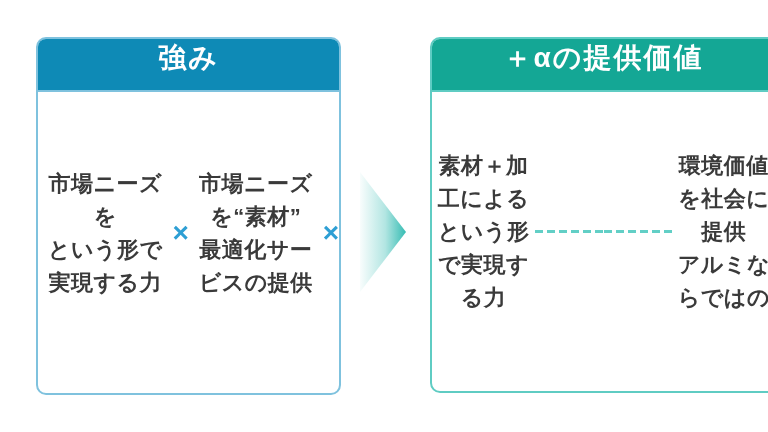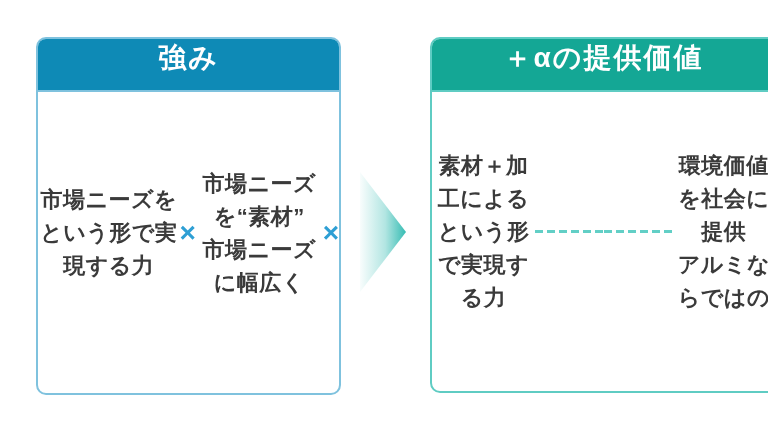--- a/index.html
+++ b/index.html
@@ -81,21 +81,21 @@
       <span>強み</span>
     </header>
     <div class="box-body">
       <p class="item">
         <span>市場ニーズを</span>
         <span>という形で実現する力</span>
       </p>
       <div class="x-sep">×</div>
       <p class="item">
         <span>市場ニーズを“素材”</span>
-        <span>市場ニーズに幅広く</span>
+        <span>最適化サービスの提供</span>
       </p>
       <div class="x-sep">×</div>
     </div>
   </section>
 
   <div class="arrow"></div>
 
   <section class="box right">
     <header class="box-header">
       <span>＋αの提供価値</span>

